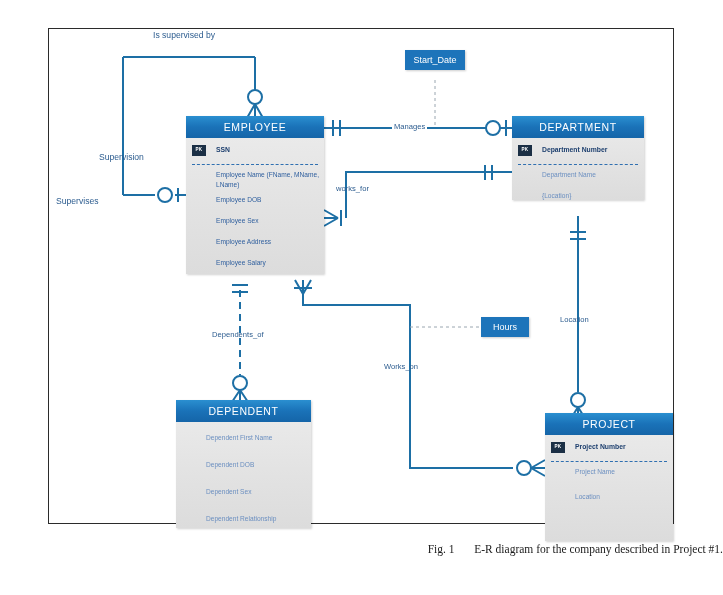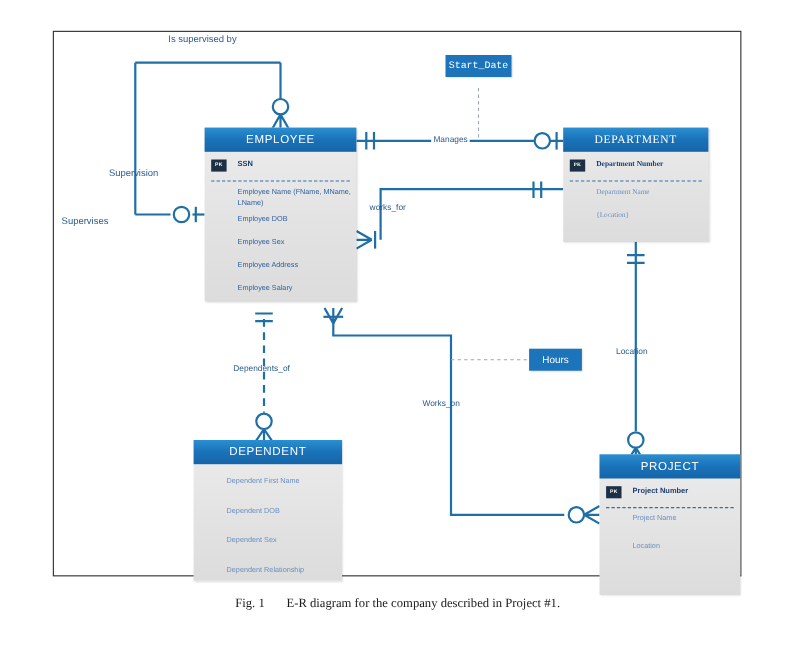--- a/index.html
+++ b/index.html
@@ -118,21 +118,21 @@
   }
   .rel-label.lg {
     font-size: 8.6px;
   }
   
   #caption {
     position: absolute;
     left: 0;
     top: 543px;
     width: 723px;
-    text-align: center;
+    text-align: right;
     font-family: "Liberation Serif", serif;
     font-size: 11.5px;
     color: #1a1a1a;
   }
   #caption .cap-gap {
     display: inline-block;
     width: 14px;
   }
 </style>
 </head>
@@ -221,21 +221,21 @@
       <span class="pk-spacer"></span>
       <span class="attr-text">Employee Address</span>
     </div>
     <div class="attr">
       <span class="pk-spacer"></span>
       <span class="attr-text">Employee Salary</span>
     </div>
   </div>
 </div>
 
-<div class="entity" id="entity-department" style="left:512px; top:116px; width:132px; height:104px;font-family:Liberation Serif, serif;">
+<div class="entity" id="entity-department" style="left:512px; top:116px; width:132px; height:84px;">
   <div class="entity-header">DEPARTMENT</div>
   <div class="attr-list">
     <div class="attr pk">
       <span class="pk-badge">PK</span>
       <span class="attr-text">Department Number</span>
     </div>
     <div class="pk-divider"></div>
     <div class="attr faded">
       <span class="pk-spacer"></span>
       <span class="attr-text">Department Name</span>
@@ -281,21 +281,21 @@
       <span class="pk-spacer"></span>
       <span class="attr-text">Project Name</span>
     </div>
     <div class="attr faded" style="min-height:19px;">
       <span class="pk-spacer"></span>
       <span class="attr-text">Location</span>
     </div>
   </div>
 </div>
 
-<div class="attr-badge" style="left:405px; top:50px; width:60px; height:20px;font-family:Liberation Mono, monospace;">Start_Date</div>
+<div class="attr-badge" style="left:405px; top:50px; width:60px; height:20px;">Start_Date</div>
 <div class="attr-badge" style="left:481px; top:317px; width:48px; height:20px;">Hours</div>
 
 <div class="rel-label lg" style="left:113px; top:30px;margin-left:40px;">Is supervised by</div>
 <div class="rel-label lg" style="left:99px; top:152px;">Supervision</div>
 <div class="rel-label lg" style="left:56px; top:196px;">Supervises</div>
 <div class="rel-label" style="left:392px; top:122px; background:#ffffff; padding:0 2px;">Manages</div>
 <div class="rel-label" style="left:336px; top:184px;">works_for</div>
 <div class="rel-label" style="left:212px; top:330px;">Dependents_of</div>
 <div class="rel-label" style="left:384px; top:362px;">Works_on</div>
 <div class="rel-label" style="left:560px; top:315px;">Location</div>

